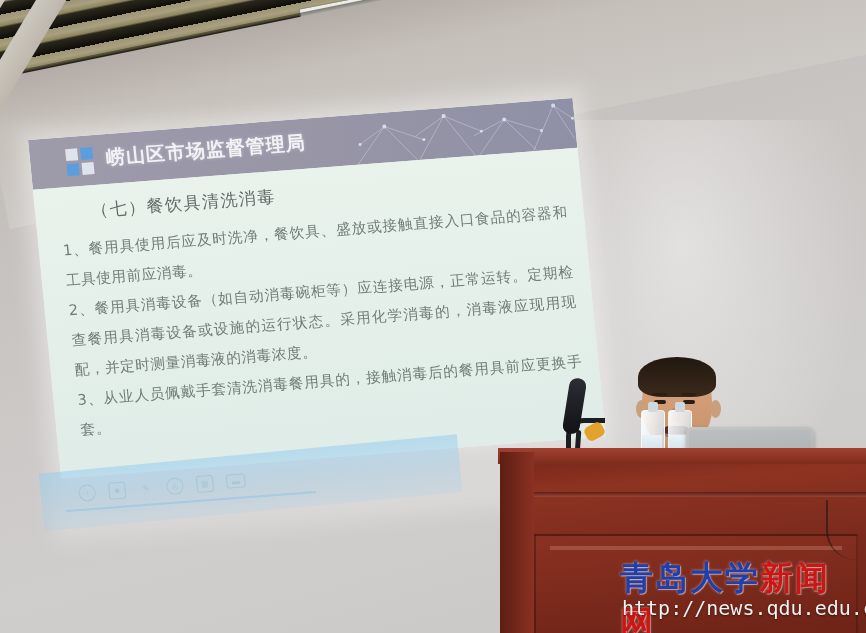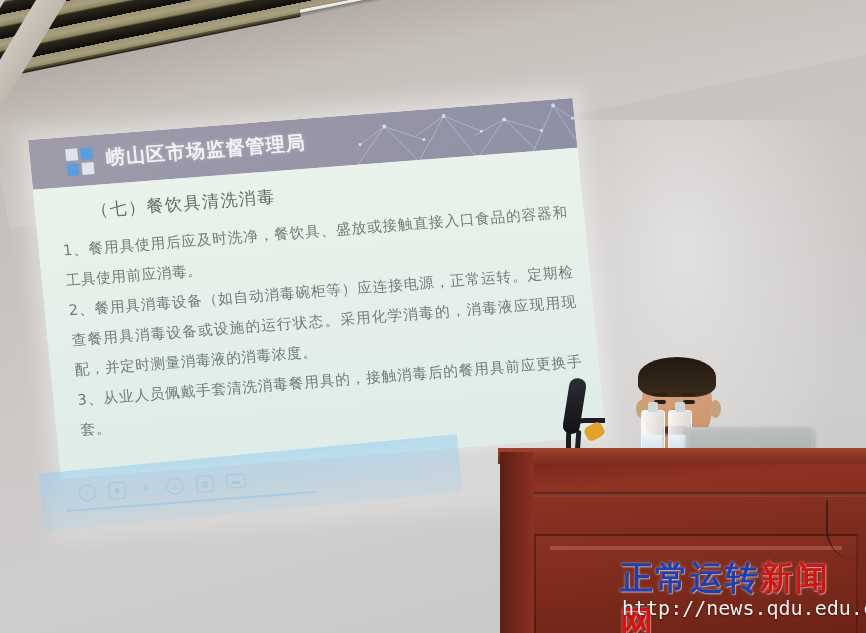--- a/index.html
+++ b/index.html
@@ -298,18 +298,18 @@
 
   <div class="podium"></div>
   <div class="podium-top"></div>
   <div class="podium-lip"></div>
   <div class="podium-left"></div>
   <div class="podium-panel"></div>
   <div class="cable"></div>
 
   <div class="wm">
     <div class="wm-cn">
-      <span class="blue">正常运转</span><span class="red">新闻网</span>
+      <span class="blue">青岛大学</span><span class="red">新闻网</span>
     </div>
     <div class="wm-url">http://news.qdu.edu.cn</div>
   </div>
 
 </div>
 
 </body></html>

